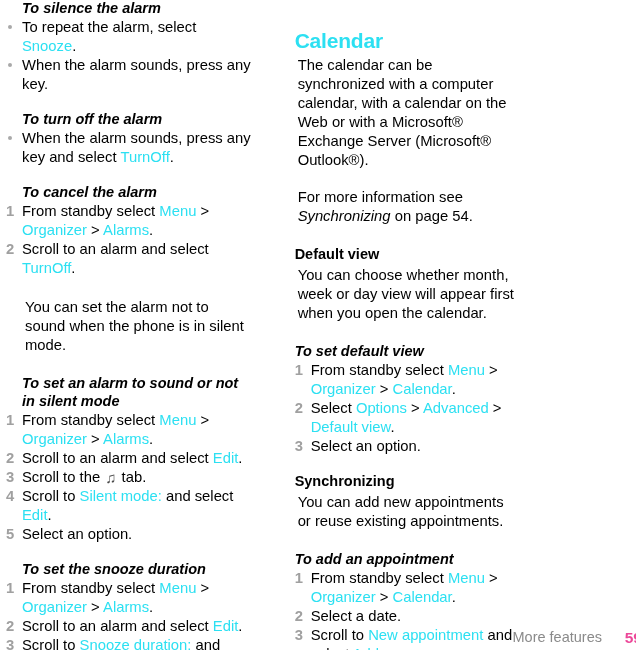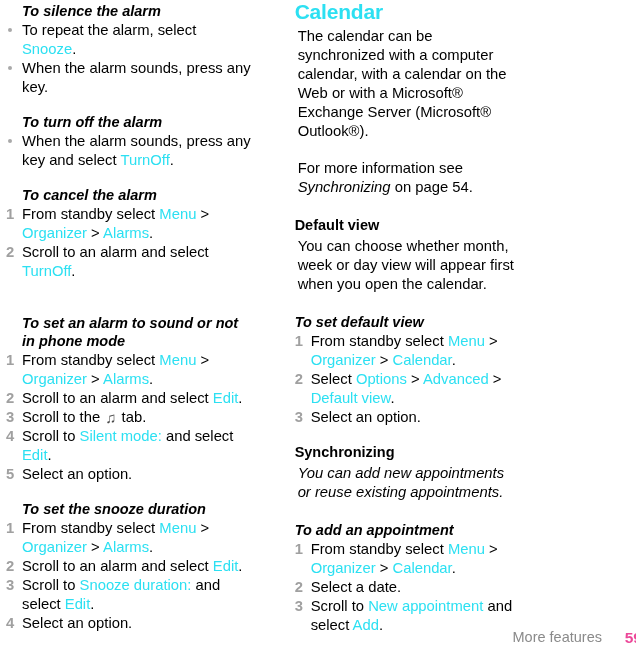--- a/index.html
+++ b/index.html
@@ -210,27 +210,28 @@
           </li>
           <li>
             <span class="step-num">2</span><span>Scroll to an alarm and select </span><span class="ui">TurnOff</span><span>.</span>
           </li>
         </ol>
       </div>
 
       <div class="spacer-lg"></div>
 
       <div>
+        <p class="para">You can set the alarm not to sound when the phone is in silent mode.</p>
       </div>
 
       <div class="spacer-lg"></div>
 
       <div>
         <div class="h-italic">To set an alarm to sound or not</div>
-        <div class="h-italic">in phone mode</div>
+        <div class="h-italic">in silent mode</div>
         <ol class="steps">
           <li>
             <span class="step-num">1</span><span>From standby select </span><span class="ui">Menu</span><span> &gt; </span><span class="ui">Organizer</span><span> &gt; </span><span class="ui">Alarms</span><span>.</span>
           </li>
           <li>
             <span class="step-num">2</span><span>Scroll to an alarm and select </span><span class="ui">Edit</span><span>.</span>
           </li>
           <li>
             <span class="step-num">3</span><span>Scroll to the </span><span class="noteicon">♫</span><span> tab.</span>
           </li>
@@ -296,21 +297,21 @@
           <li style="padding-left:16px;">
             <span class="step-num" style="left:0;">3</span><span>Select an option.</span>
           </li>
         </ol>
       </div>
 
       <div class="spacer-lg"></div>
 
       <div>
         <div class="h-plain" style="padding-left:0;">Synchronizing</div>
-        <p class="para" style="padding-left:0;font-style:italic;">You can add new appointments or reuse existing appointments.</p>
+        <p class="para" style="padding-left:0;">You can add new appointments or reuse existing appointments.</p>
       </div>
 
       <div class="spacer-lg"></div>
 
       <div>
         <div class="h-italic" style="padding-left:0;">To add an appointment</div>
         <ol class="steps">
           <li style="padding-left:16px;">
             <span class="step-num" style="left:0;">1</span><span>From standby select </span><span class="ui">Menu</span><span> &gt; </span><span class="ui">Organizer</span><span> &gt; </span><span class="ui">Calendar</span><span>.</span>
           </li>

